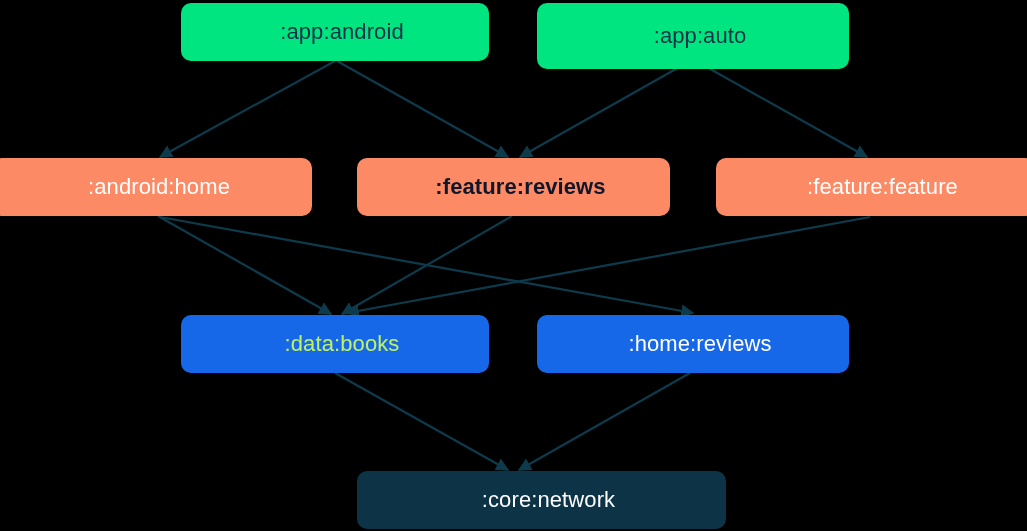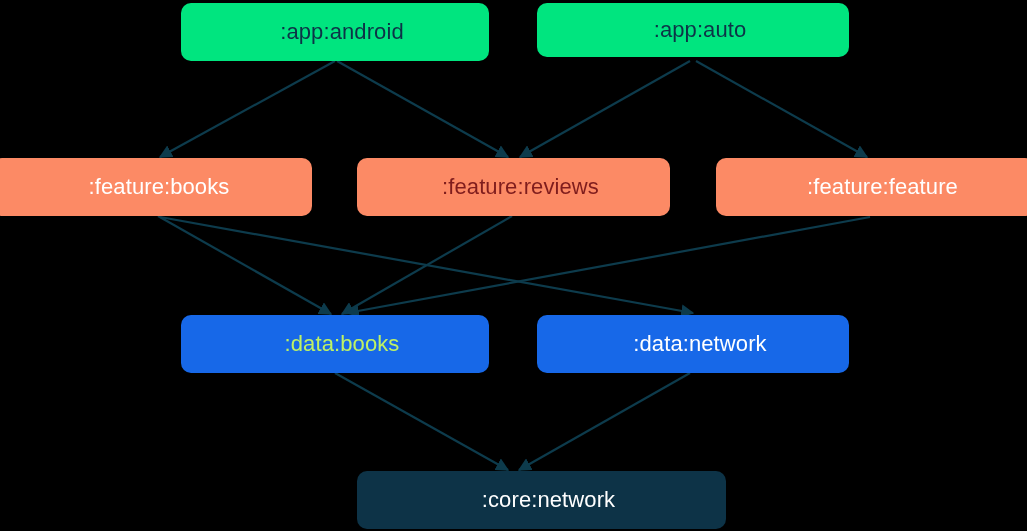--- a/index.html
+++ b/index.html
@@ -58,35 +58,35 @@
       <line x1="160" y1="217" x2="693" y2="313" stroke="#0d3b4c" stroke-width="2.2" marker-end="url(#arrowhead)"></line>
       <line x1="512" y1="216" x2="342" y2="314" stroke="#0d3b4c" stroke-width="2.2" marker-end="url(#arrowhead)"></line>
       <line x1="870" y1="217" x2="347" y2="313" stroke="#0d3b4c" stroke-width="2.2" marker-end="url(#arrowhead)"></line>
       <line x1="335" y1="373" x2="508" y2="470" stroke="#0d3b4c" stroke-width="2.2" marker-end="url(#arrowhead)"></line>
       <line x1="690" y1="373" x2="519" y2="470" stroke="#0d3b4c" stroke-width="2.2" marker-end="url(#arrowhead)"></line>
     </svg>
   <div id="nodes-layer">
       <div class="node" style="left: 181px; top: 3px; width: 308px; height: 58px; background: rgb(0, 229, 127); color: rgb(13, 51, 71);">
         <span class="node-label">:app:android</span>
       </div>
-      <div class="node" style="left: 537px; top: 3px; width: 312px; height: 54px; background: rgb(0, 229, 127); color: rgb(13, 51, 71);">
+      <div class="node" style="left: 537px; top: 3px; width: 312px; height: 66px; background: rgb(0, 229, 127); color: rgb(13, 51, 71);">
         <span class="node-label">:app:auto</span>
       </div>
       <div class="node" style="left: -8px; top: 158px; width: 320px; height: 58px; background: rgb(252, 138, 101); color: rgb(255, 255, 255);">
-        <span class="node-label">:feature:books</span>
+        <span class="node-label">:android:home</span>
       </div>
-      <div class="node" style="left: 357px; top: 158px; width: 313px; height: 58px; background: rgb(252, 138, 101); color: #7f1d1d;">
+      <div class="node" style="left: 357px; top: 158px; width: 313px; height: 58px; background: rgb(252, 138, 101); color: #0f172a; font-weight: bold;">
         <span class="node-label">:feature:reviews</span>
       </div>
       <div class="node" style="left: 716px; top: 158px; width: 319px; height: 58px; background: rgb(252, 138, 101); color: rgb(255, 255, 255);">
         <span class="node-label">:feature:feature</span>
       </div>
       <div class="node" style="left: 181px; top: 315px; width: 308px; height: 58px; background: rgb(23, 104, 232); color: #bef264;">
         <span class="node-label">:data:books</span>
       </div>
       <div class="node" style="left: 537px; top: 315px; width: 312px; height: 58px; background: rgb(23, 104, 232); color: rgb(255, 255, 255);">
-        <span class="node-label">:data:network</span>
+        <span class="node-label">:home:reviews</span>
       </div>
       <div class="node" style="left: 357px; top: 471px; width: 369px; height: 58px; background: rgb(13, 51, 71); color: rgb(255, 255, 255);">
         <span class="node-label">:core:network</span>
       </div>
     </div>
 </div>
 
 </body></html>

